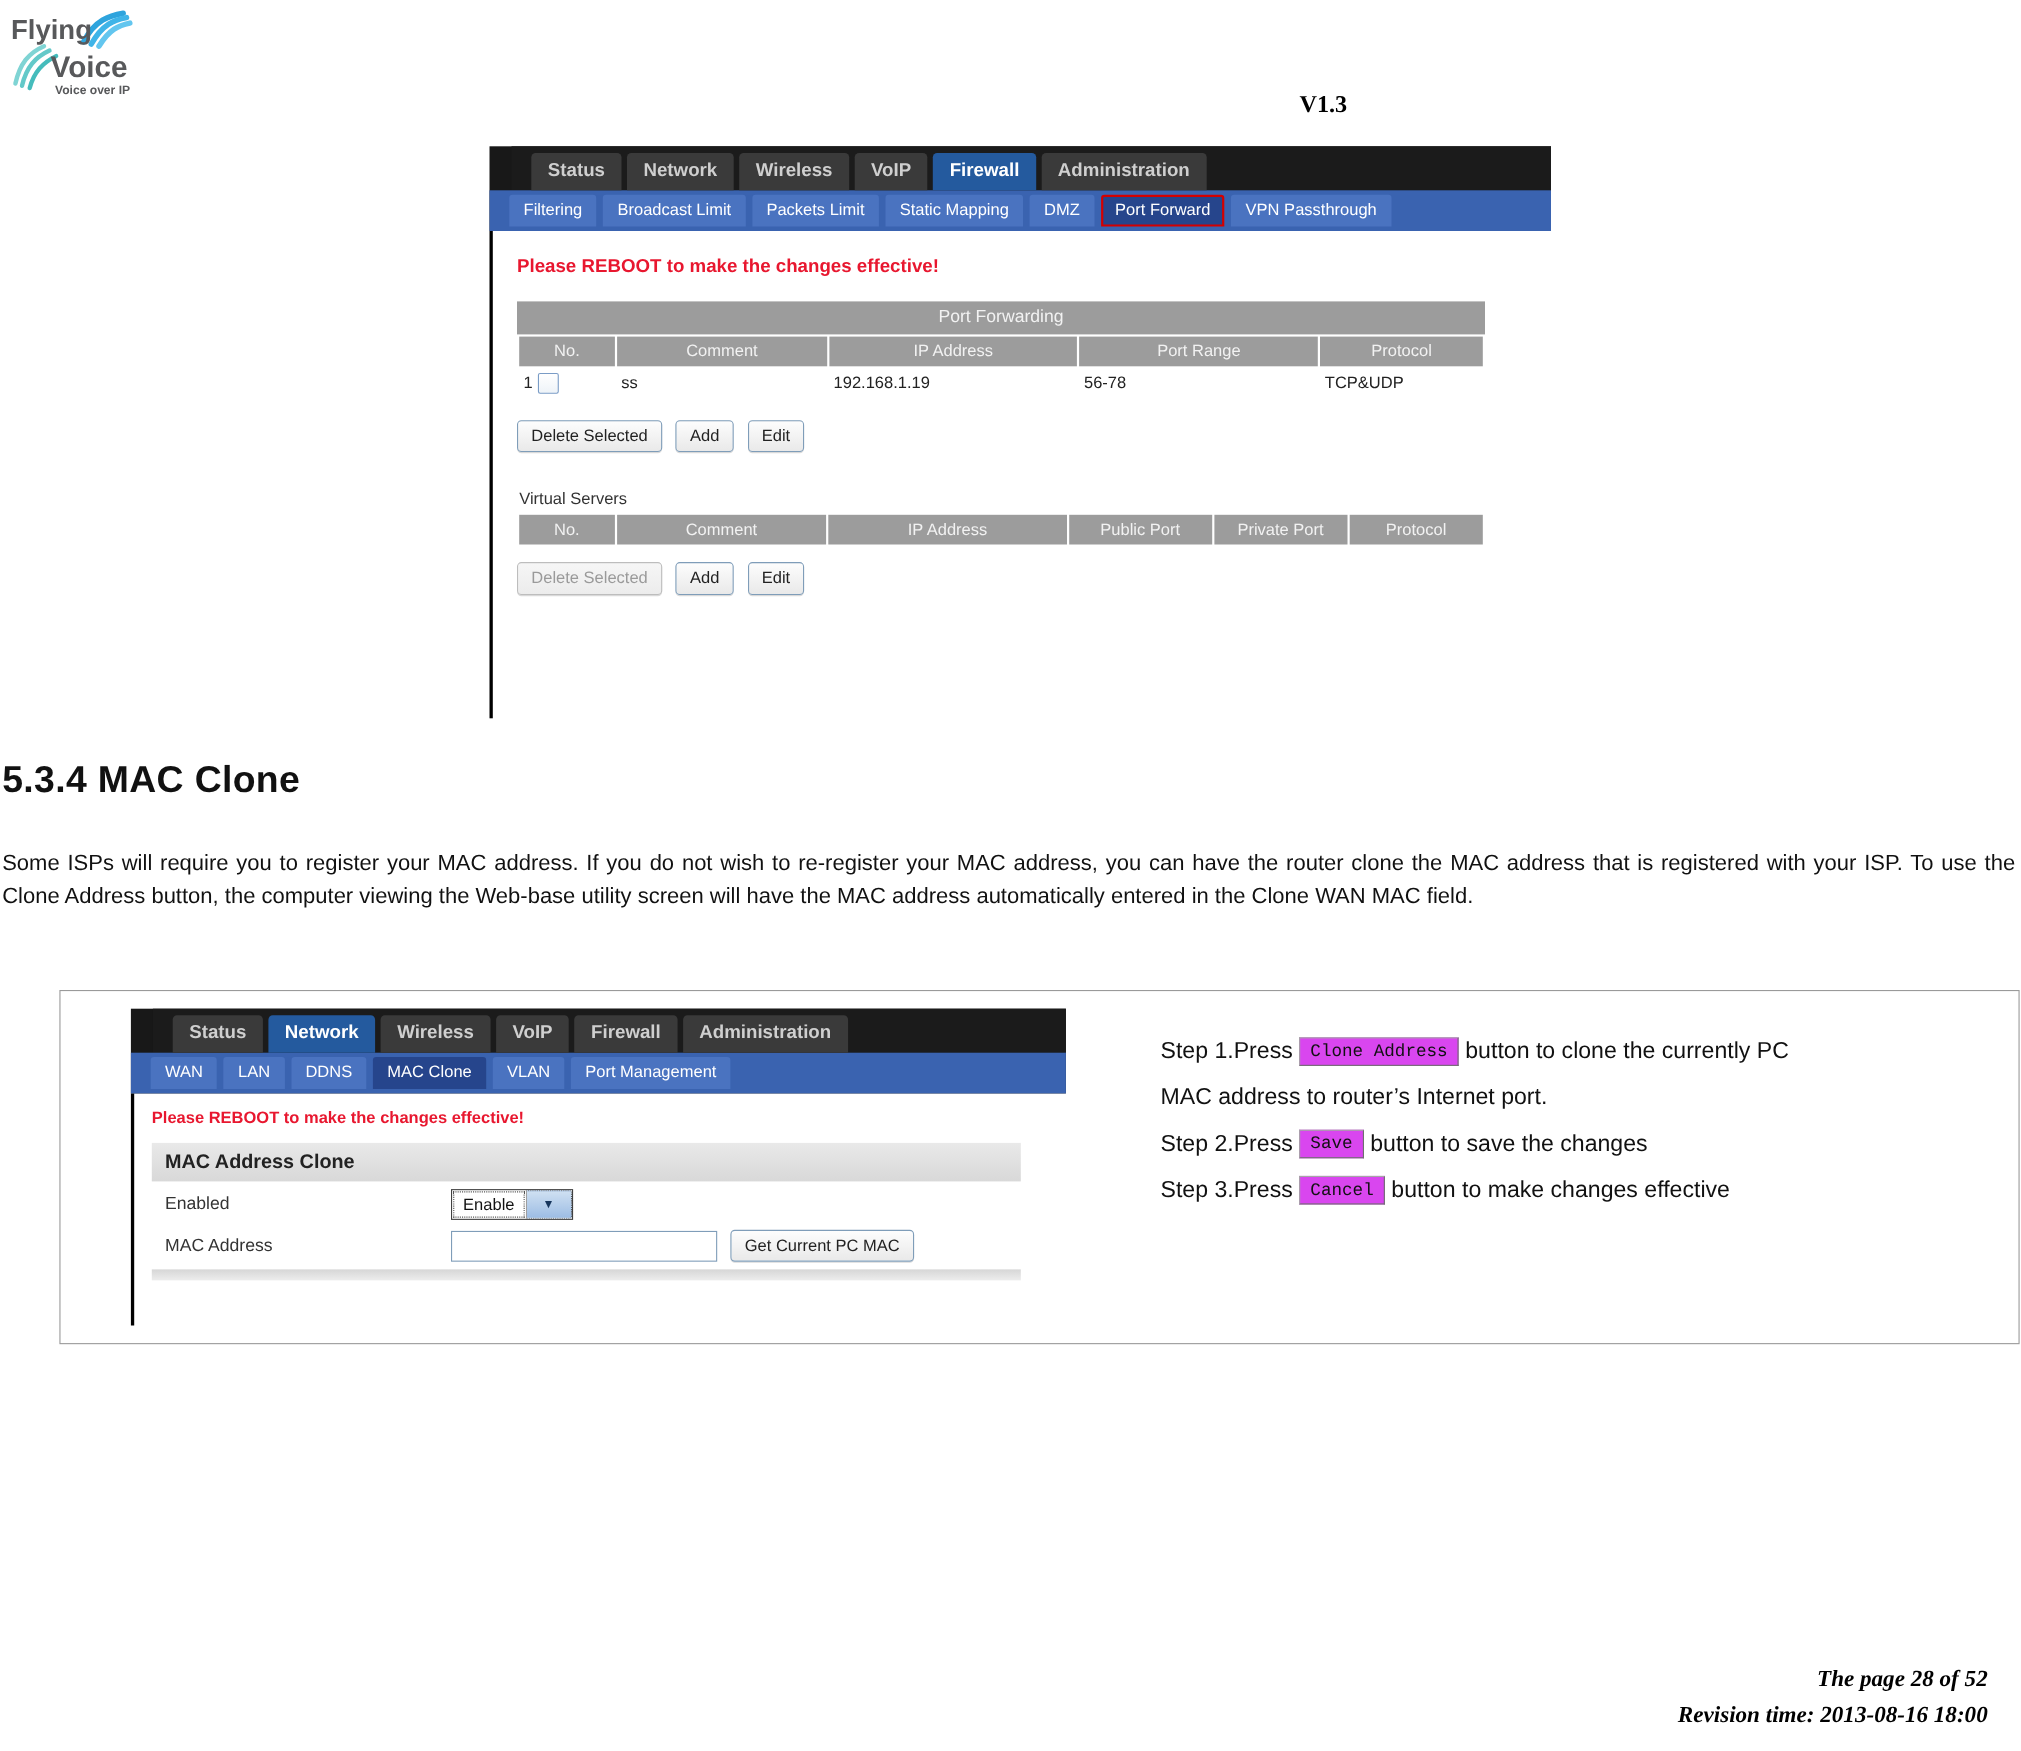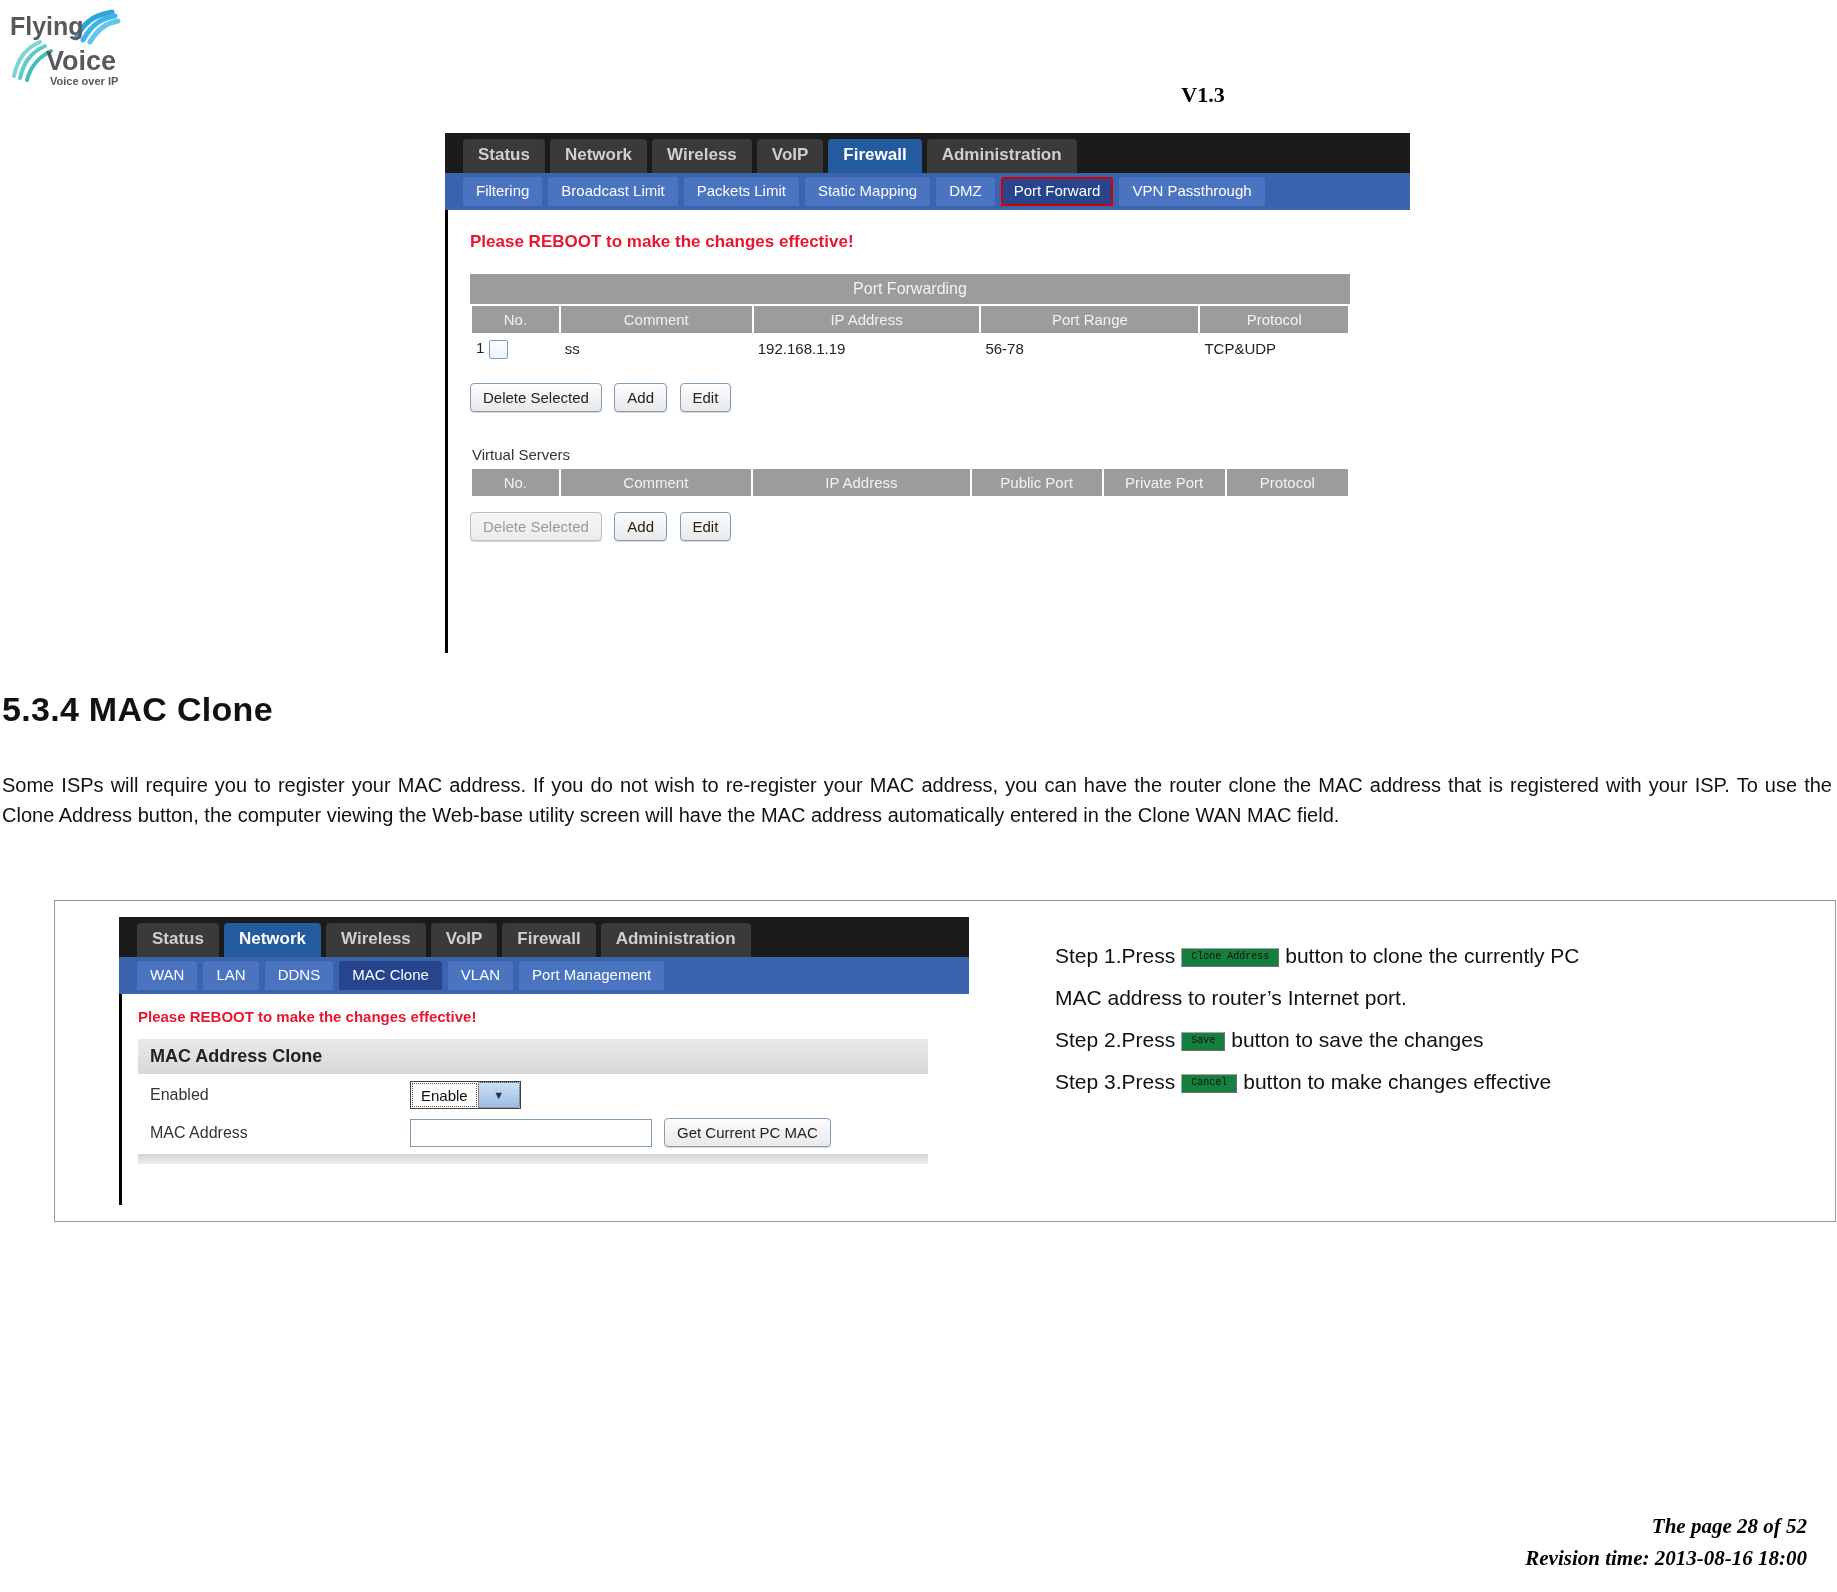--- a/index.html
+++ b/index.html
@@ -20,21 +20,21 @@
   }
   .hdr-ver{
     position:absolute;right:34px;top:82px;width:1200px;text-align:center;
     font-family:"Liberation Serif",serif;font-weight:bold;
     font-size:22px;color:#000;
   }
 
   
   .shot{position:absolute;background:#fff;}
   .navbar{background:#181818;position:relative;}
-  .tabrow{display:flex;align-items:flex-end;height:40px;padding-left:18px;background:#1b1b1b;}
+  .tabrow{display:flex;align-items:flex-end;height:40px;padding-left:18px;background:#1b1b1b;margin-left:20px;}
   .tab{
     color:#cfcfcf;background:#3a3a3a;font-size:17px;font-weight:bold;
     padding:7px 15px 8px 15px;margin-right:5px;border-radius:4px 4px 0 0;
     line-height:1.1;white-space:nowrap;
   }
   .tab.active{background:#245a9e;color:#ffffff;}
   .subrow{display:flex;align-items:center;height:37px;background:#3a63b0;padding-left:18px;}
   .subtab{
     color:#ffffff;background:#4a73c0;font-size:15px;
     padding:6px 13px;margin-right:6px;border-radius:3px 3px 0 0;white-space:nowrap;
@@ -102,22 +102,22 @@
   }
   .txt{
     width:240px;height:26px;border:1px solid #7f9db9;background:#fff;display:inline-block;
   }
   .greybar{height:10px;background:linear-gradient(#d6d6d6,#ededed);}
 
   
   .steps{position:absolute;}
   .step{font-size:21px;color:#111;line-height:2.0;white-space:nowrap;}
   .minibtn{
-    display:inline-block;font-family:"Liberation Mono",monospace;font-size:10px;
-    color:#111;background:#15803d;border:1px solid #a6a6a6;
+    display:inline-block;font-family:"Liberation Mono",monospace;font-size:16px;
+    color:#111;background:#d946ef;border:1px solid #a6a6a6;
     border-right-color:#6f6f6f;border-bottom-color:#6f6f6f;
     padding:2px 9px;vertical-align:middle;margin:0 6px;line-height:1.25;
   }
 
   
   .footer{
     position:absolute;right:30px;bottom:18px;text-align:right;
     font-family:"Liberation Serif",serif;font-weight:bold;font-style:italic;
     font-size:21px;color:#000;line-height:1.5;
   }

